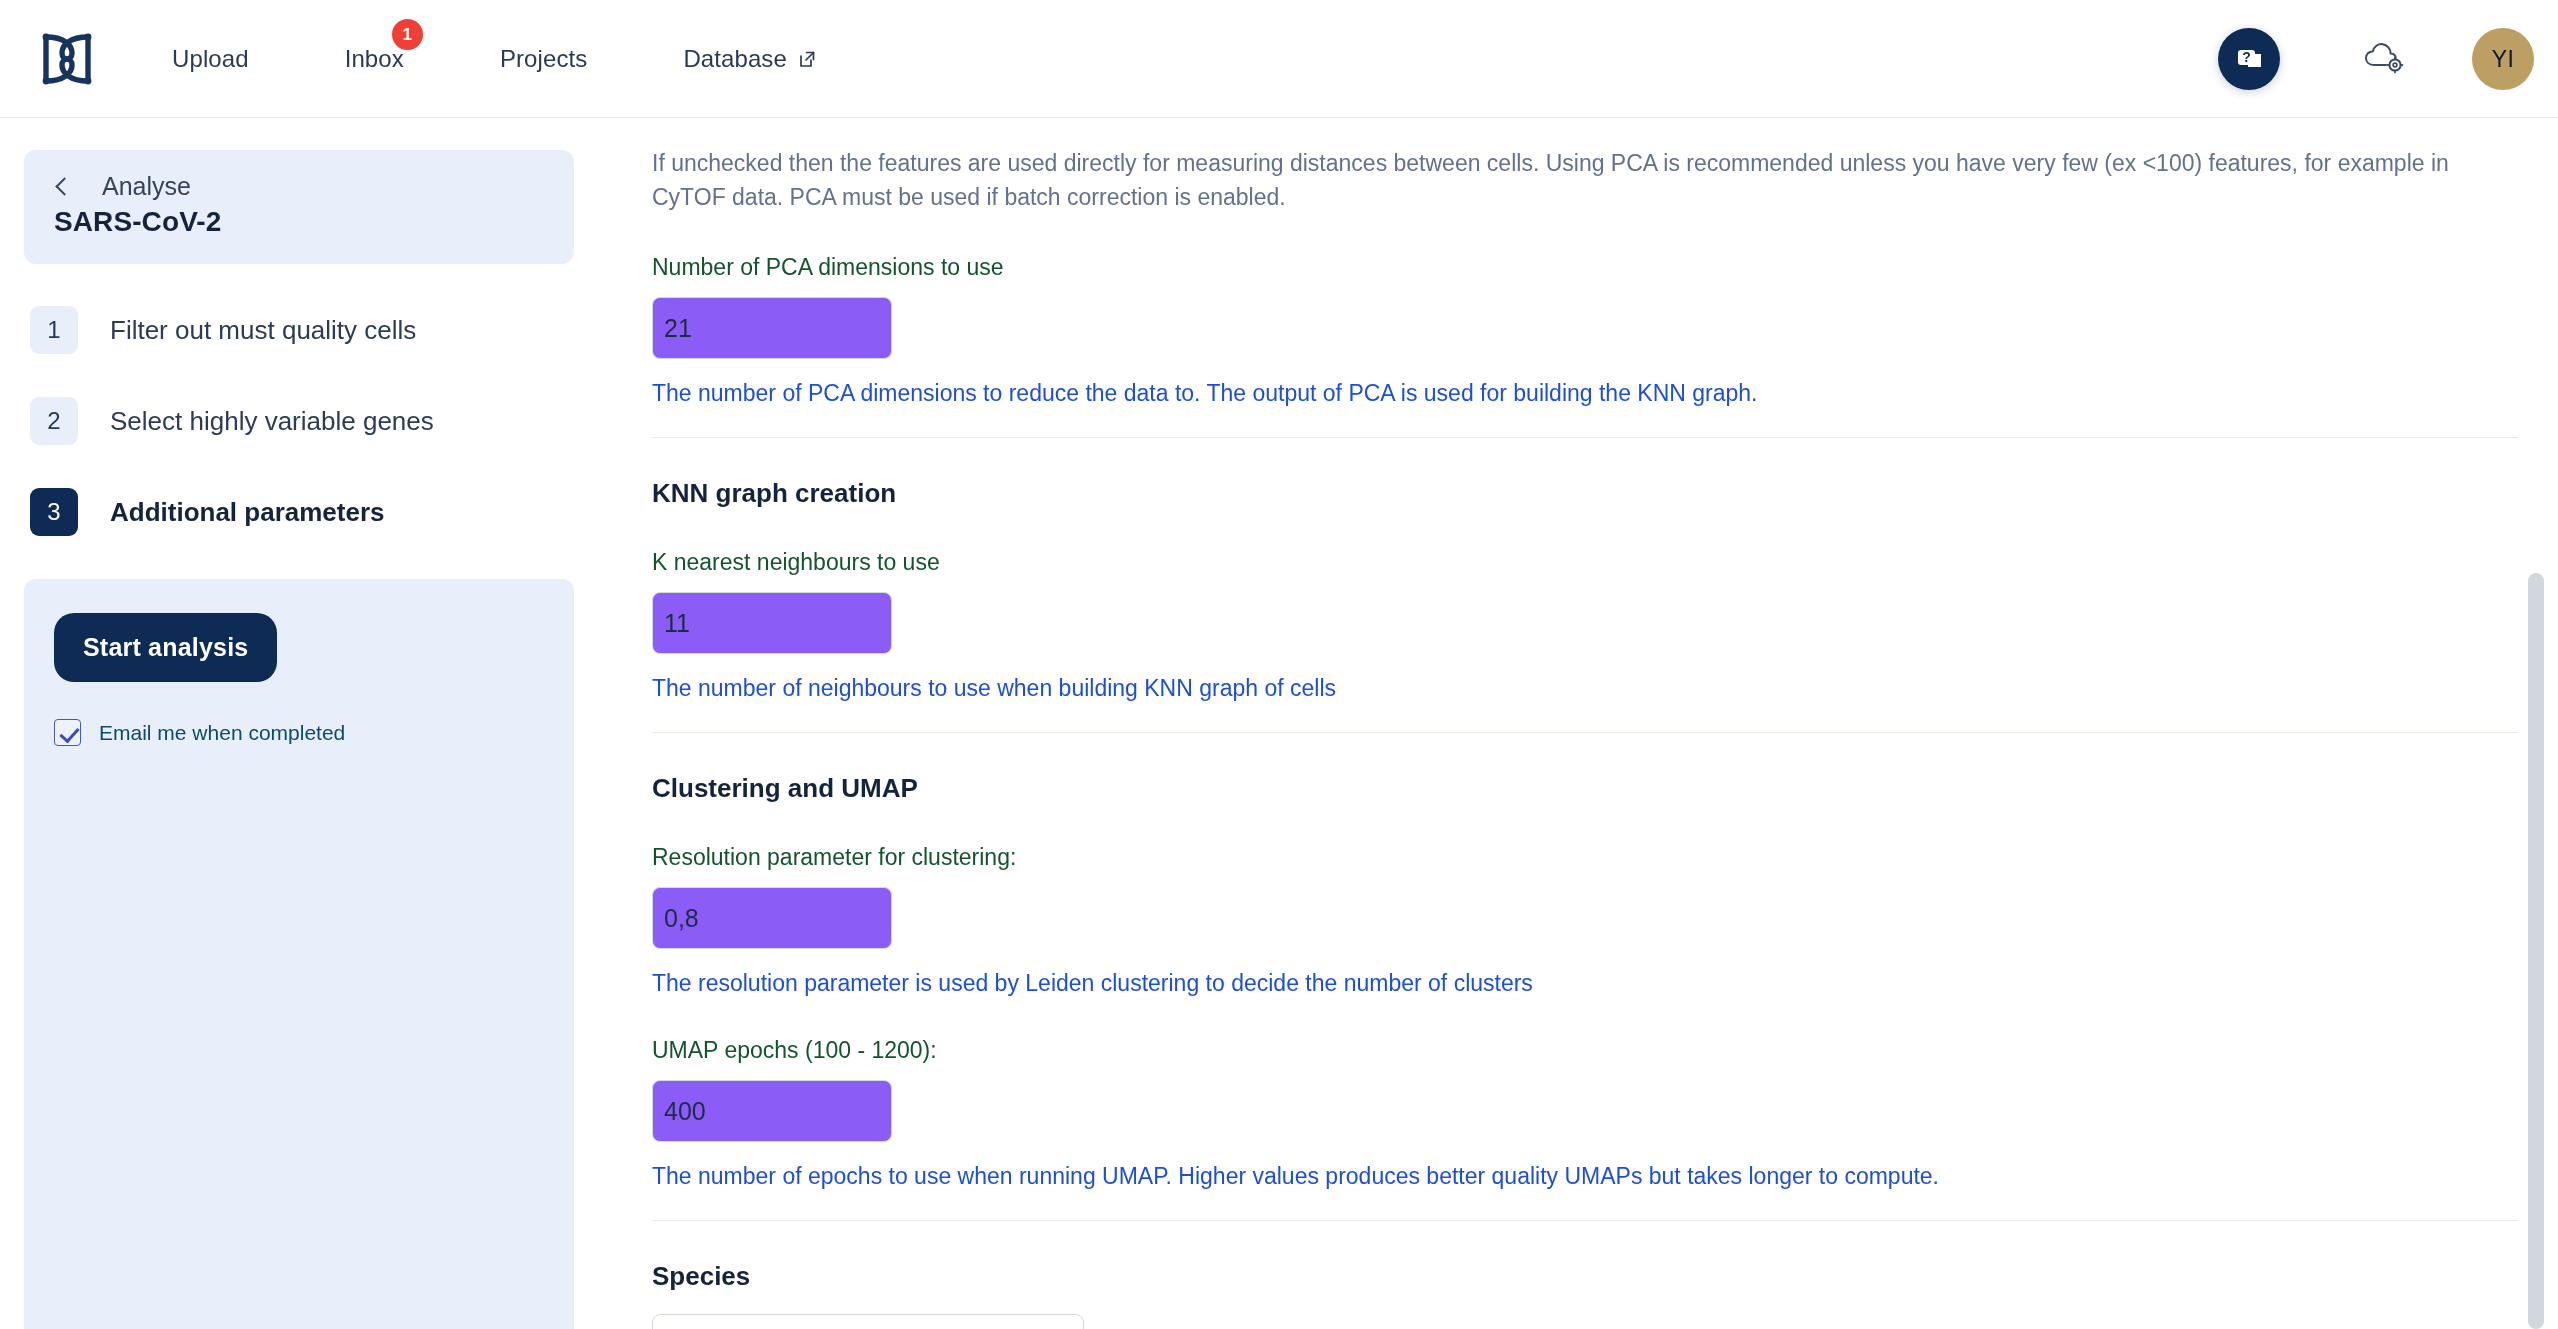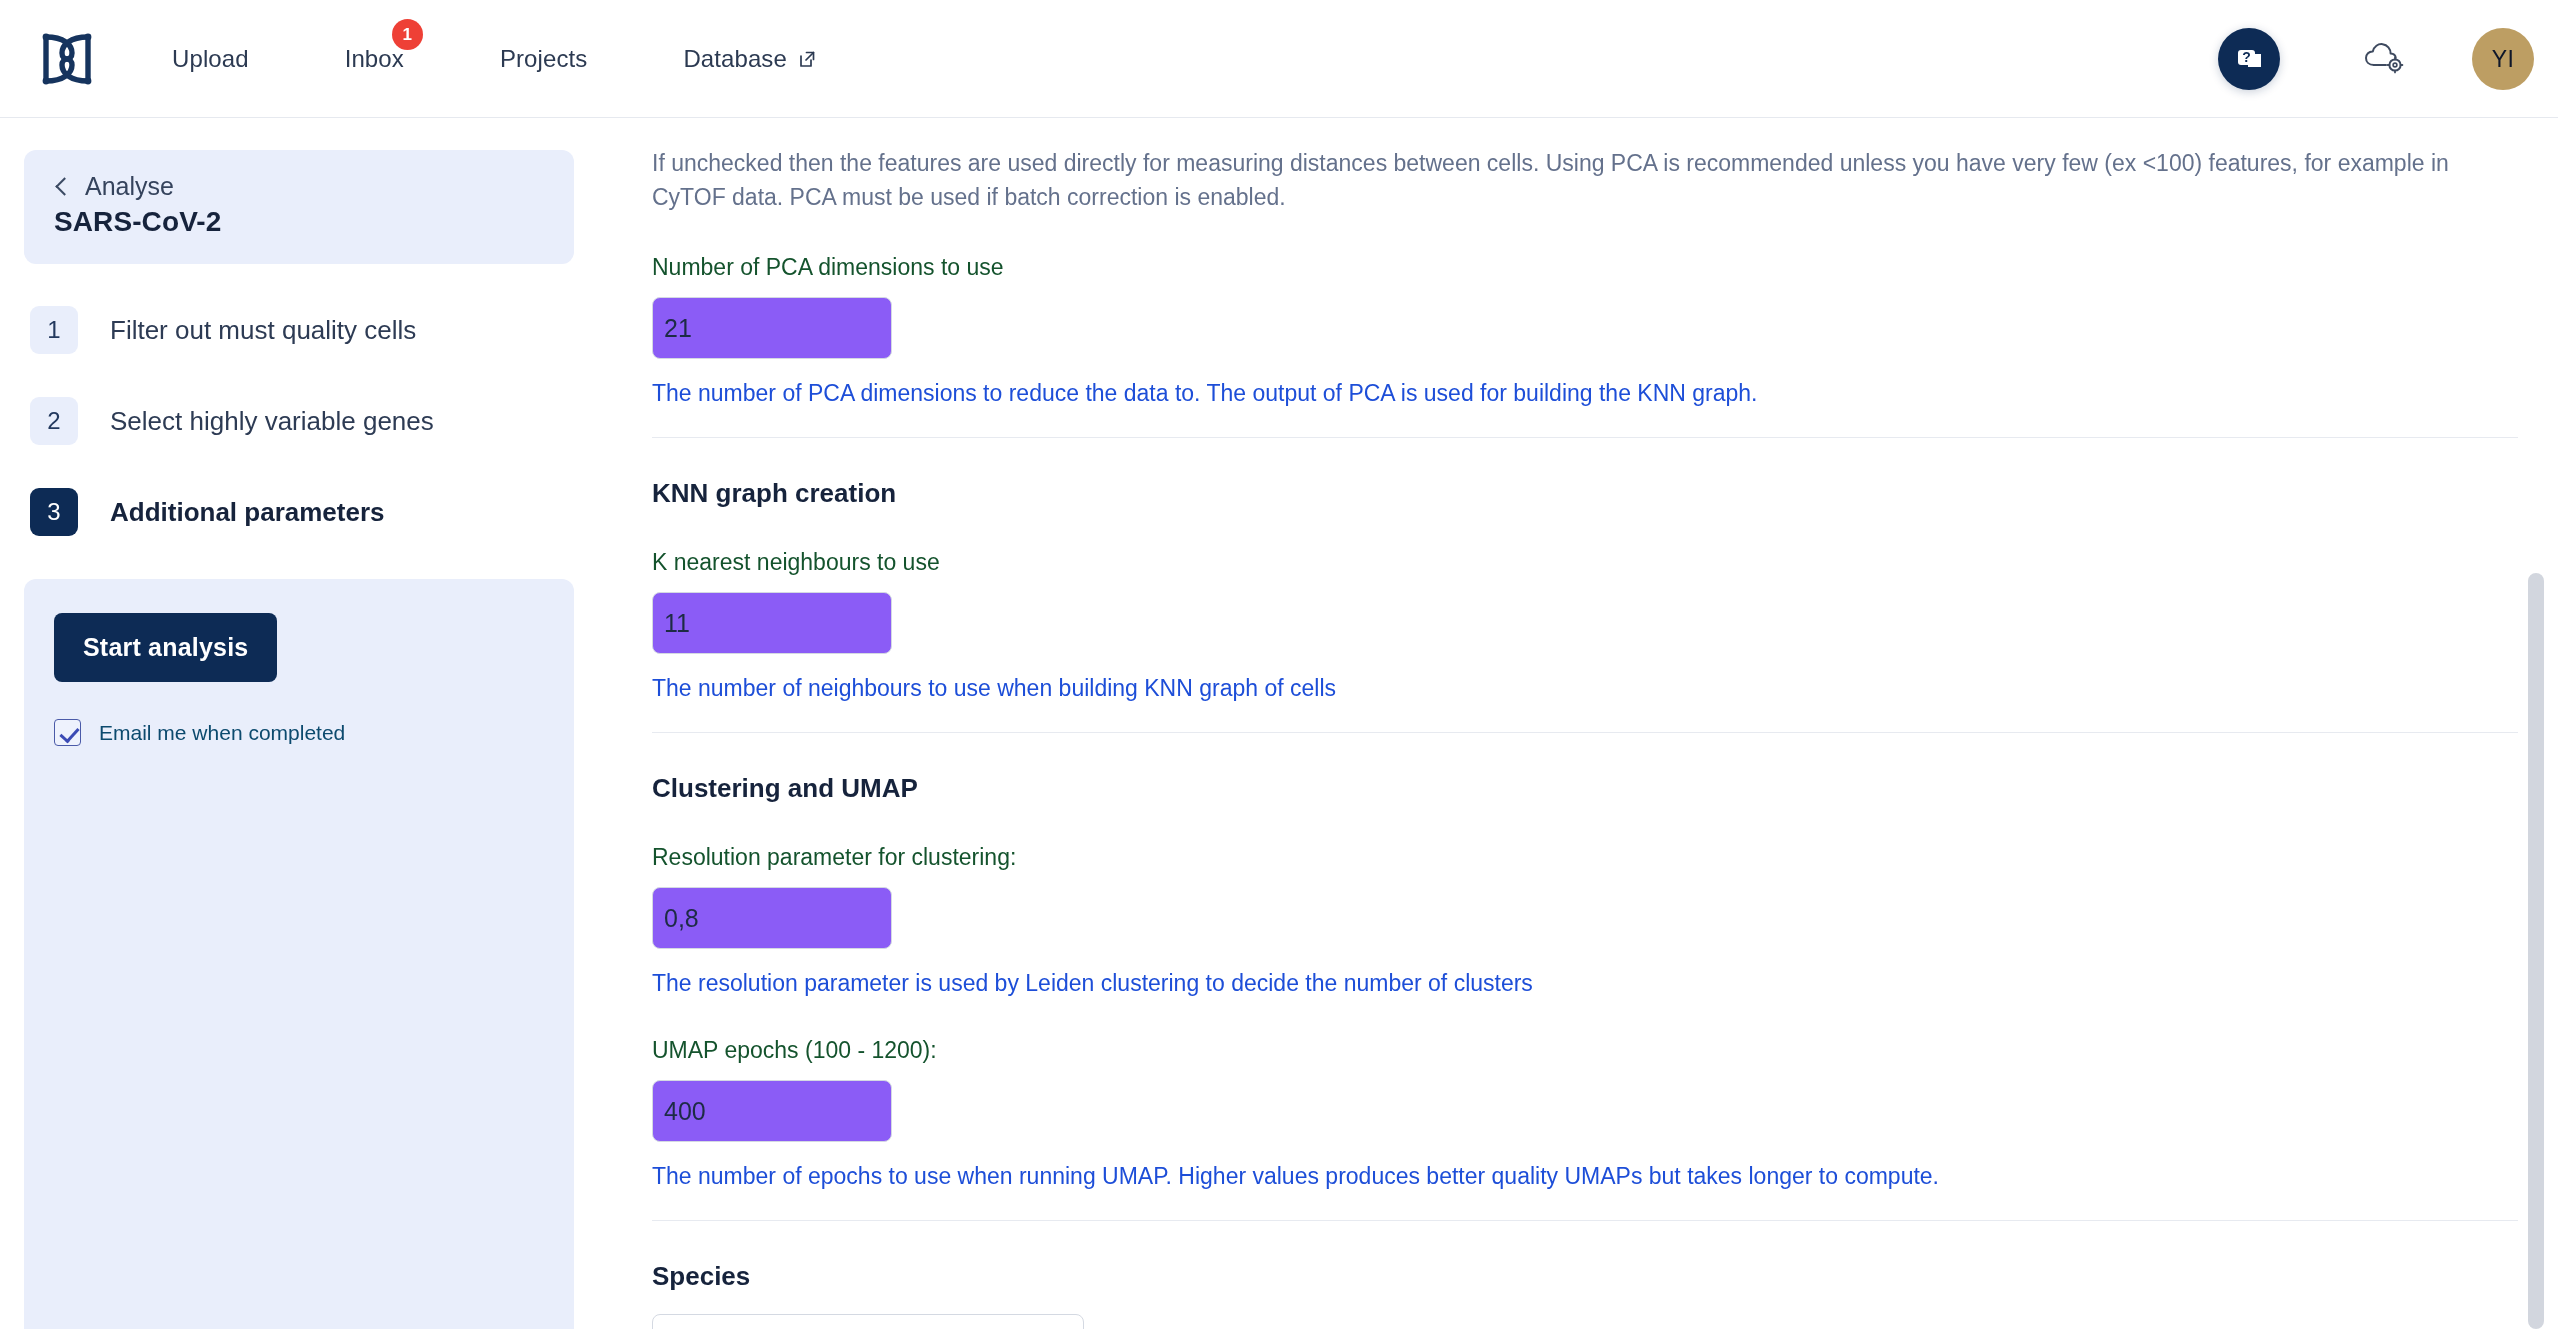--- a/index.html
+++ b/index.html
@@ -125,21 +125,21 @@
 
   .analyse-card {
     background: #e9eefb;
     border-radius: 12px;
     padding: 22px 26px 26px 30px;
     margin-bottom: 42px;
   }
   .analyse-top {
     display: flex;
     align-items: center;
-    gap: 15px;
+    gap: 32px;
     margin-bottom: 5px;
   }
   .chev-left {
     width: 16px; height: 16px;
     display: inline-block;
     position: relative;
     flex: 0 0 16px;
   }
   .chev-left::before {
     content: "";
@@ -178,21 +178,21 @@
     background: #e9eefb;
     border-radius: 12px;
     padding: 34px 30px 34px 30px;
     margin-top: 8px;
     height: 795px;
   }
   .start-btn {
     background: #0d2b55;
     color: #fff;
     border: none;
-    border-radius: 8px;
+    border-radius: 20px;
     font-size: 25px;
     font-weight: 700;
     font-family: "Liberation Sans", sans-serif;
     padding: 20px 29px;
     cursor: pointer;
     letter-spacing: .2px;
   }
   .email-row {
     display: flex;
     align-items: center;

